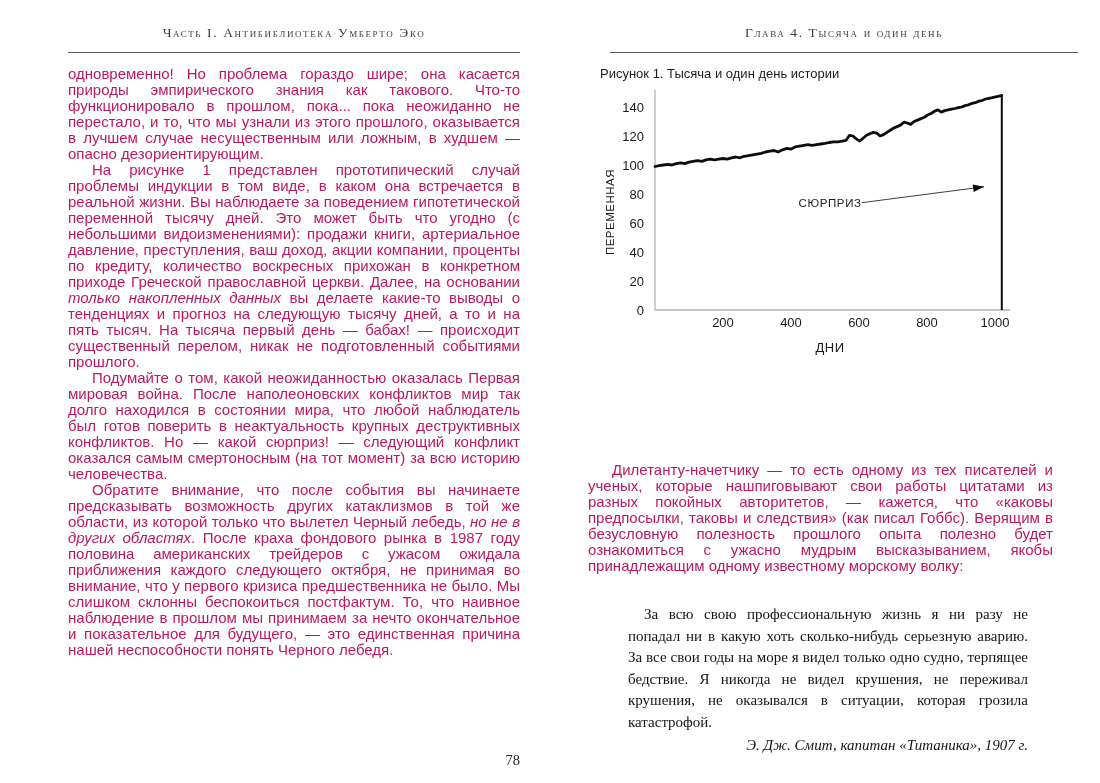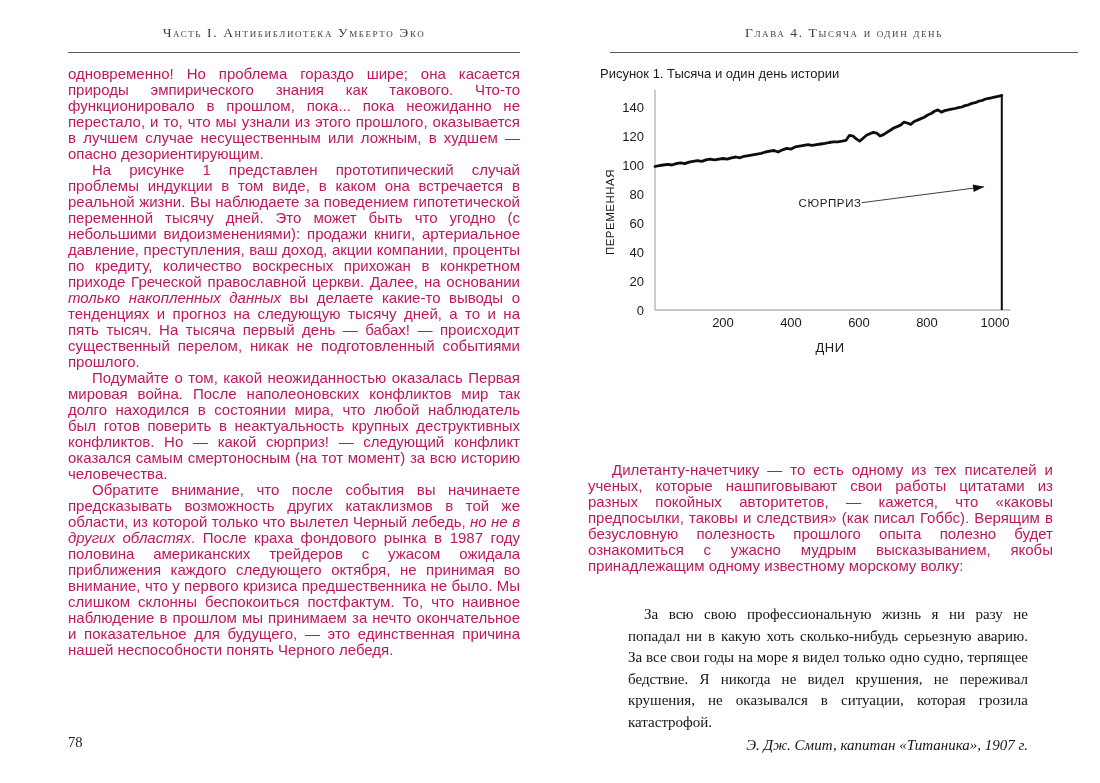--- a/index.html
+++ b/index.html
@@ -7,21 +7,21 @@
           font-family:"Liberation Serif",serif;color:#1a1a1a;border-radius:22px;}
   .pg-header{position:absolute;top:25px;font-family:"Liberation Serif",serif;
              font-variant:small-caps;letter-spacing:1.6px;font-size:13.5px;color:#3c3c3c;
              text-align:center;white-space:nowrap;overflow:visible;}
   .rule{position:absolute;top:52px;height:1px;background:#5a5a5a;}
   .body-text{position:absolute;font-family:Liberation Sans, sans-serif;font-size:15px;
              line-height:16px;color:#be185d;text-align:justify;}
   .para{margin:0;}
   .para.ind{text-indent:24px;}
   .it{font-style:italic;}
-  .pg-num{position:absolute;top:734px;text-align:left;font-size:14.5px;color:#222;}
+  .pg-num{position:absolute;top:752px;text-align:right;font-size:14.5px;color:#222;}
   .fig-title{position:absolute;left:600px;top:66px;width:478px;
              font-family:"Liberation Sans",sans-serif;font-size:13px;color:#1c1c1c;}
   .plot-svg{position:absolute;left:600px;top:60px;}
   .fig-caption{position:absolute;left:645px;top:376px;width:417px;
                font-family:"Liberation Sans",sans-serif;font-size:12.5px;line-height:19px;
                color:#1c1c1c;text-align:justify;text-align-last:center;}
   .quote{position:absolute;left:628px;top:604px;width:400px;font-size:15px;
          line-height:21.5px;color:#141414;text-align:justify;}
   .q-text{margin:0;text-indent:16px;}
   .q-attr{margin:2px 0 12px 0;text-align:right;font-style:italic;}

